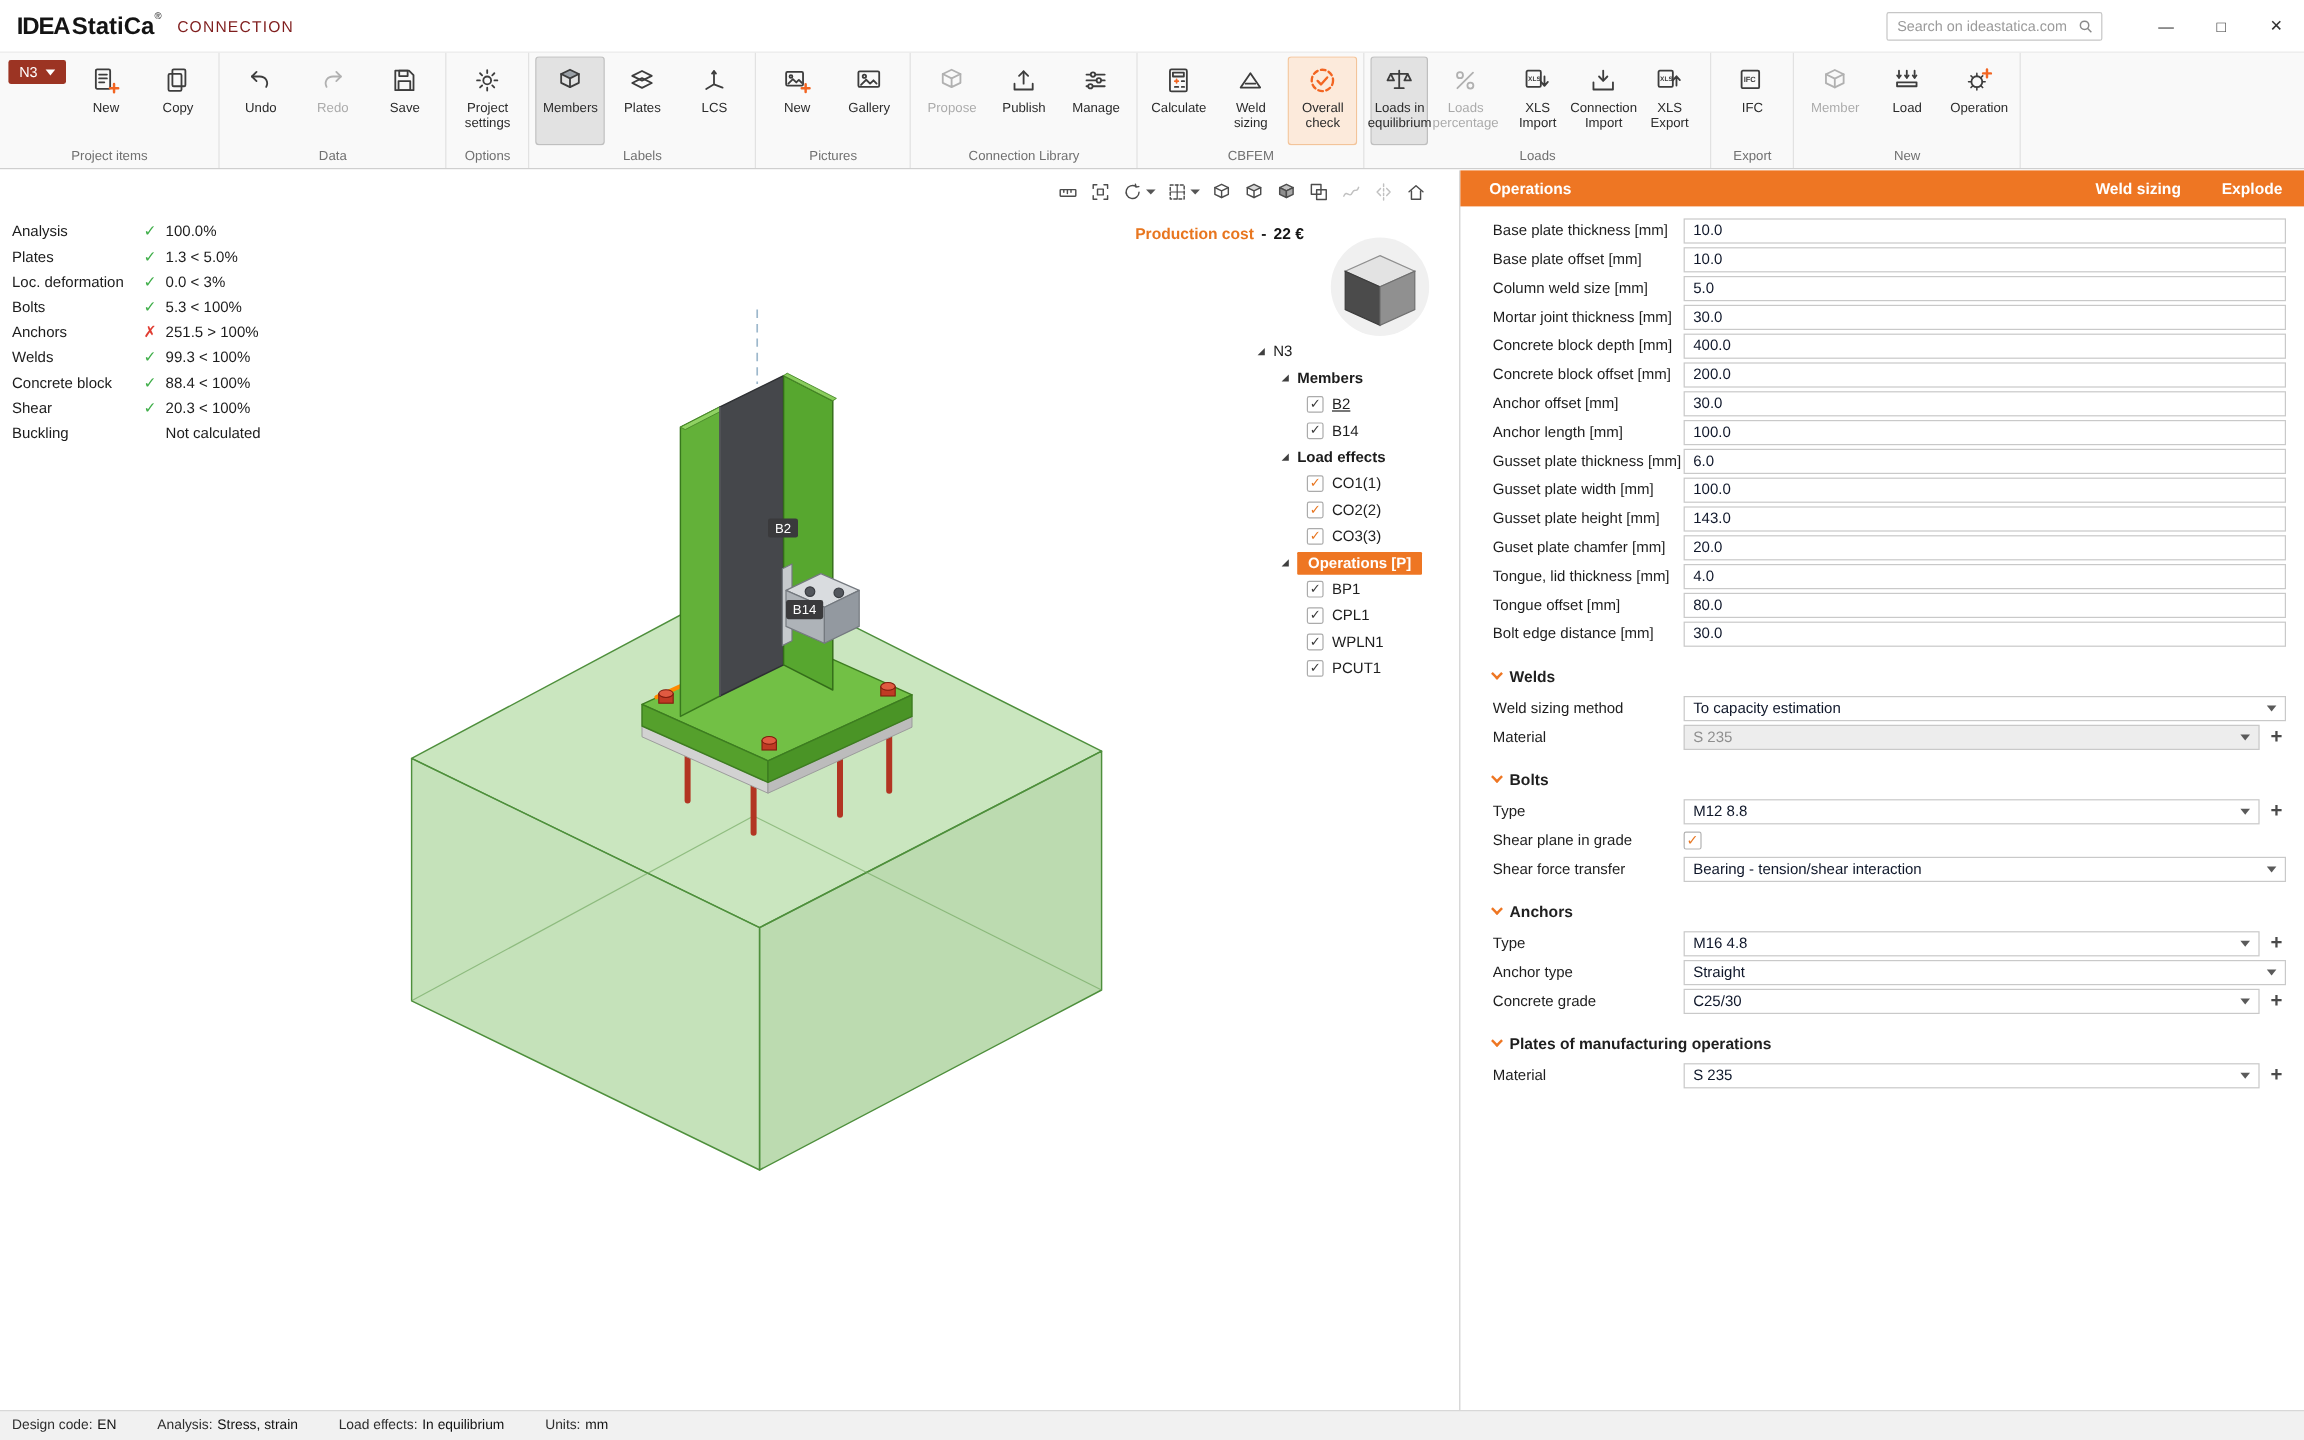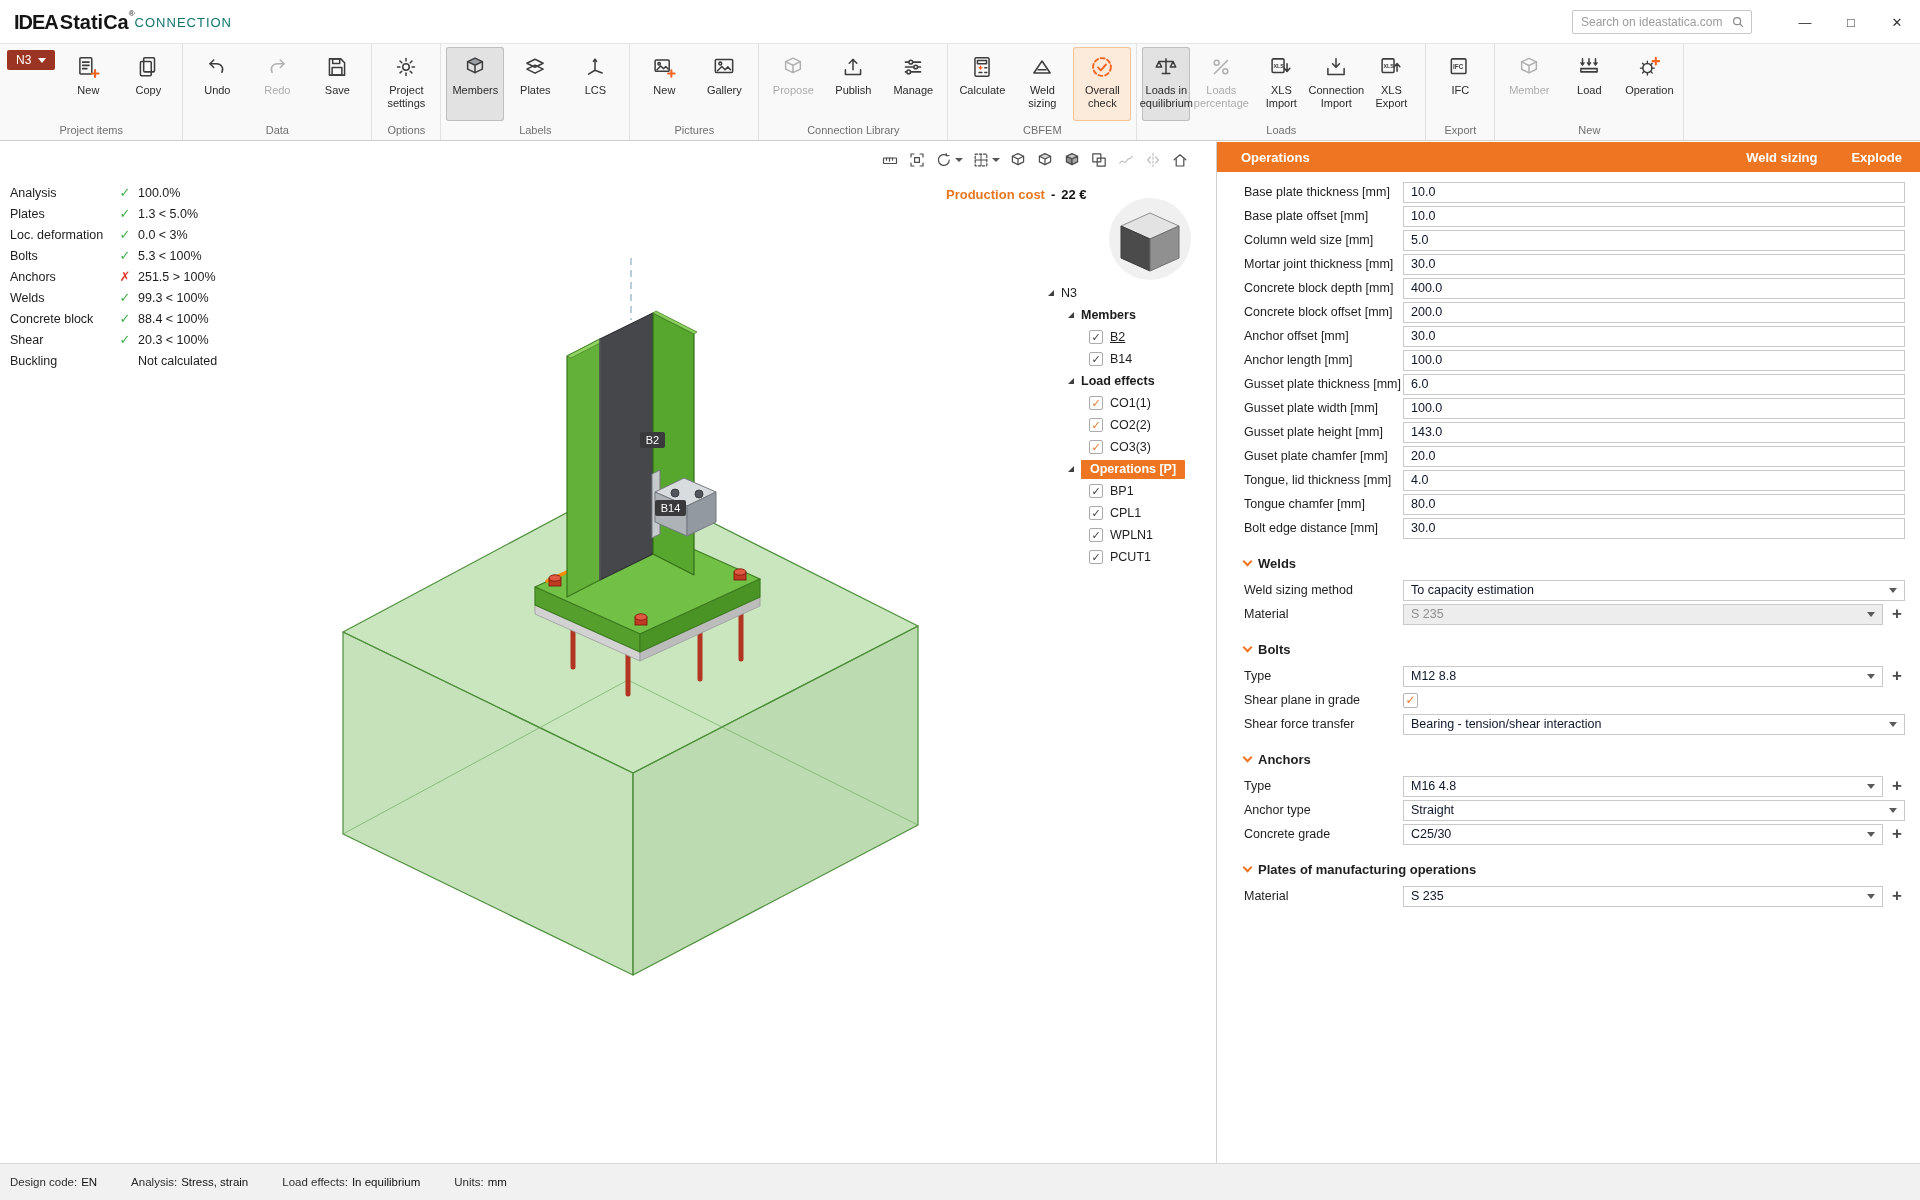--- a/index.html
+++ b/index.html
@@ -6,21 +6,21 @@
   *{box-sizing:border-box}
   #app{position:relative;width:1920px;height:1200px;background:#fff;overflow:hidden;
        font-family:"Liberation Sans","DejaVu Sans",sans-serif;color:#1e1e1e;font-size:13px}
 
   
   #titlebar{position:absolute;top:0;left:0;right:0;height:44px;background:#fff;border-bottom:1px solid #e6e6e6}
   .logo{position:absolute;left:14px;top:0;height:44px;display:flex;align-items:center}
   .logo-idea{font-weight:bold;font-size:20px;letter-spacing:-1px;color:#141414}
   .logo-statica{font-weight:bold;font-size:20px;color:#141414;margin-left:2px}
   .logo-reg{font-size:8px;color:#141414;align-self:flex-start;margin-top:9px}
-  .app-name{margin-left:0;font-size:13px;letter-spacing:1px;color:#0f766e}
+  .app-name{margin-left:13px;font-size:13px;letter-spacing:1px;color:#7f1d1d}
   #main-tabs{position:absolute;left:420px;top:0;height:44px;display:flex;gap:38px}
   .tab{display:flex;align-items:center;font-size:13px;color:#3c3c3c;letter-spacing:.4px;
        border-bottom:3px solid transparent;padding-top:3px;cursor:pointer}
   .tab.active{color:#0f0f0f;font-weight:bold;border-bottom-color:#f1701e}
   .search-box{position:absolute;right:168px;top:10px;width:180px;height:24px;border:1px solid #c6c6c6;
        border-radius:2px;display:flex;align-items:center;padding:0 6px;background:#fff}
   .search-input{border:none;outline:none;flex:1;font-size:12px;color:#444;font-family:inherit;min-width:0}
   .search-input::placeholder{color:#9b9b9b}
   .win-controls{position:absolute;right:0;top:0;height:44px;display:flex;align-items:center}
   .win-btn{width:46px;height:44px;display:flex;align-items:center;justify-content:center;
@@ -101,21 +101,21 @@
   .fld.disabled{background:#ededed;color:#8f8f8f;cursor:default}
   .sel-text{white-space:nowrap;overflow:hidden}
   .sel-caret{width:0;height:0;border-left:4px solid transparent;border-right:4px solid transparent;
        border-top:5px solid #5a5a5a;margin-left:auto;flex:0 0 auto}
   .plus-btn{flex:0 0 16px;width:16px;text-align:center;font-size:17px;line-height:16px;color:#4a4a4a;
        font-weight:bold;cursor:pointer}
   .chk{width:15px;height:15px;border:1px solid #b3b3b3;border-radius:2px;background:#fff;font-size:12px;
        line-height:13px;text-align:center;font-weight:bold;color:#e87722;cursor:pointer}
 
   
-  #statusbar{position:absolute;left:0;right:0;bottom:0;height:37px;background:#f1f1f1;border-top:1px solid #d8d8d8;
+  #statusbar{position:absolute;left:0;right:0;bottom:0;height:25px;background:#f1f1f1;border-top:1px solid #d8d8d8;
        display:flex;align-items:center;font-size:11.5px;color:#2e2e2e;padding-left:10px}
   .sb-item{margin-right:34px;white-space:nowrap}
   .sb-label{color:#2e2e2e}
   .sb-value{color:#111;margin-left:4px}
 </style>
 </head>
 <body>
 
 <div id="app">
 
@@ -794,21 +794,21 @@
             <input class="fld" value="20.0" style="">
           </div>
         </div>
         <div class="p-row">
           <span class="p-label">Tongue, lid thickness [mm]</span>
           <div class="p-field">
             <input class="fld" value="4.0" style="">
           </div>
         </div>
         <div class="p-row">
-          <span class="p-label">Tongue chamfer [mm]</span>
+          <span class="p-label">Tongue offset [mm]</span>
           <div class="p-field">
             <input class="fld" value="80.0" style="">
           </div>
         </div>
         <div class="p-row">
           <span class="p-label">Bolt edge distance [mm]</span>
           <div class="p-field">
             <input class="fld" value="30.0" style="">
           </div>
         </div>

